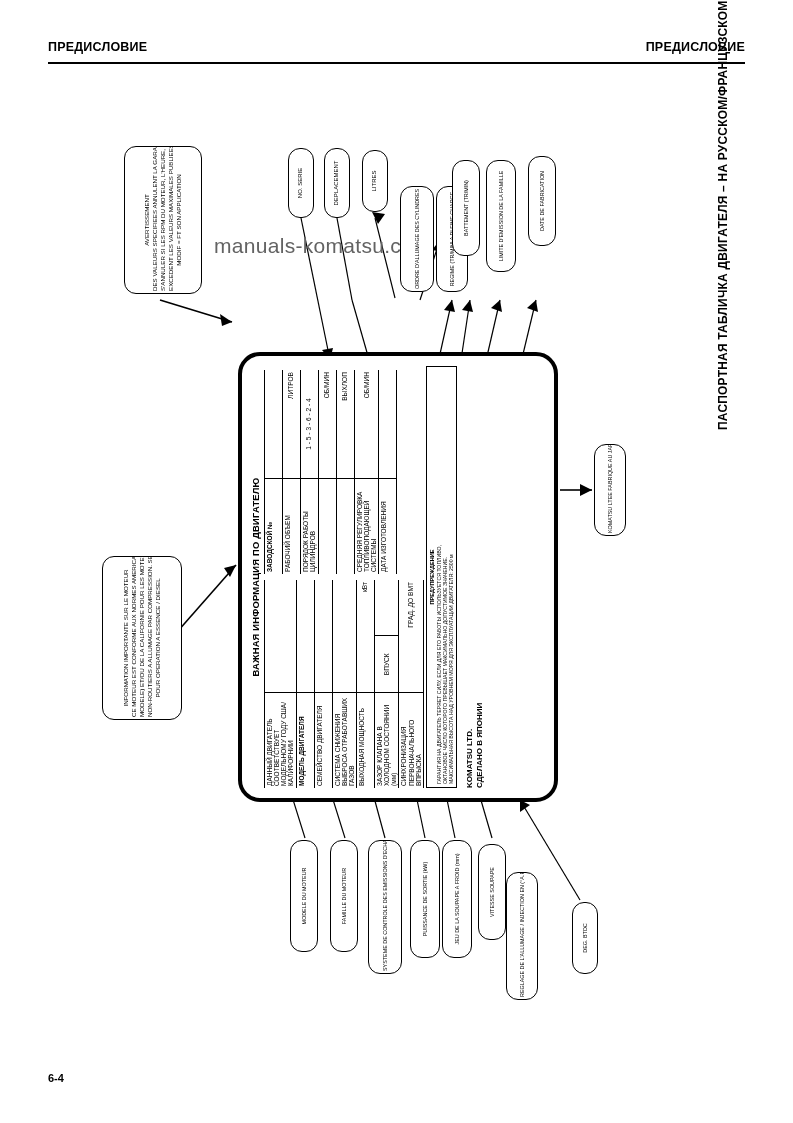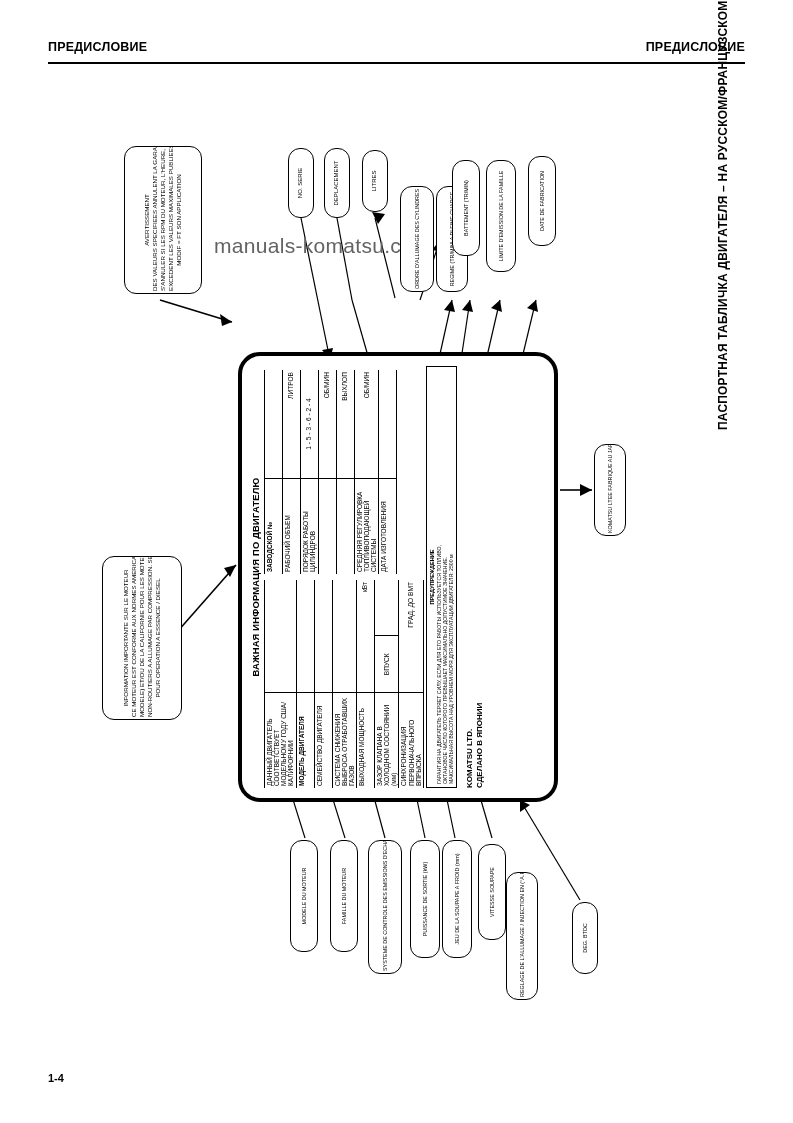--- a/index.html
+++ b/index.html
@@ -226,21 +226,21 @@
 <body>
 
 <div class="page">
 
   <div class="header">
     <span>ПРЕДИСЛОВИЕ</span>
     <span>ПРЕДИСЛОВИЕ</span>
   </div>
   <div class="header-rule"></div>
 
-  <div class="footer">1-4</div>
+  <div class="footer">6-4</div>
 
   <div class="side-caption">ПАСПОРТНАЯ ТАБЛИЧКА ДВИГАТЕЛЯ – НА РУССКОМ/ФРАНЦУЗСКОМ ЯЗЫКАХ</div>
 
   <svg class="lines" viewBox="0 0 793 1123">
 
     <line x1="160" y1="300" x2="232" y2="322" stroke="#000" stroke-width="1.6"></line>
     <polygon points="232,322 220,314 222,326" fill="#000"></polygon>
     <line x1="170" y1="640" x2="236" y2="565" stroke="#000" stroke-width="1.6"></line>
     <polygon points="236,565 224,568 230,577" fill="#000"></polygon>
 

